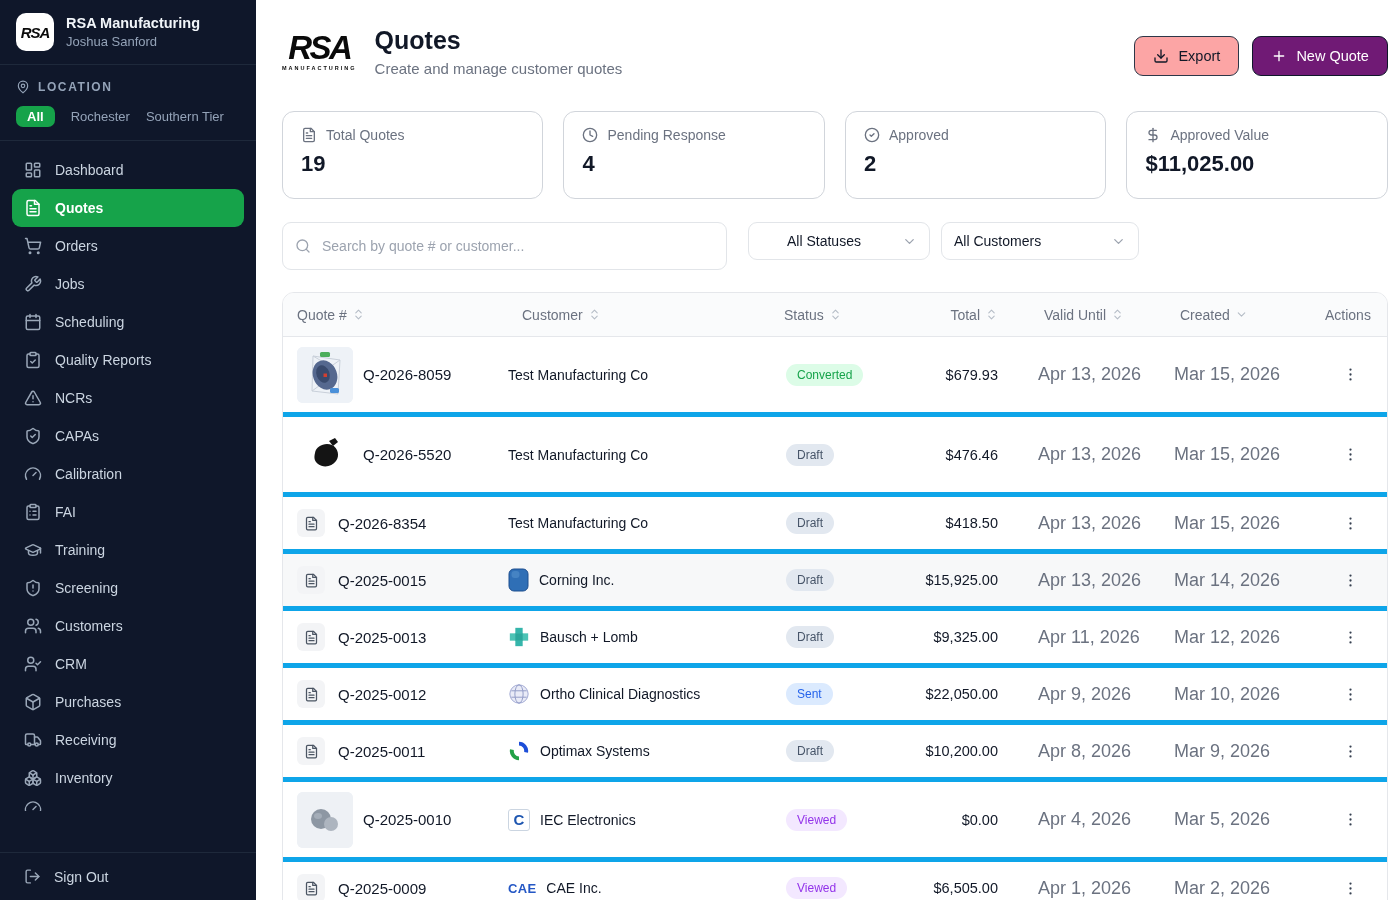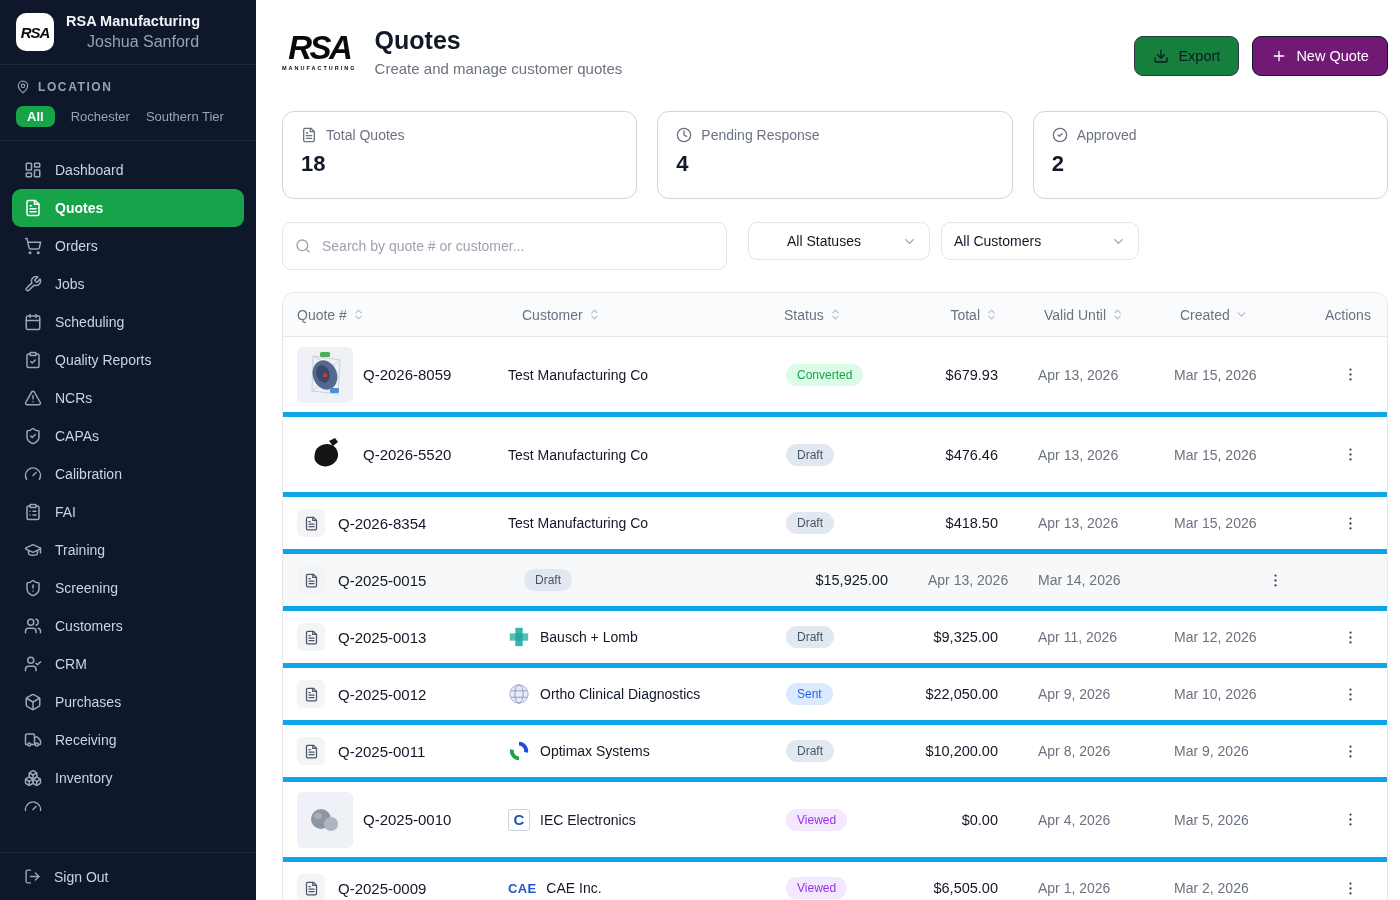--- a/index.html
+++ b/index.html
@@ -20,21 +20,21 @@
   .sb-header {
     display:flex; align-items:center; gap:12px;
     padding:13px 16px; border-bottom:1px solid #1e293b;
   }
   .sb-logo {
     width:38px; height:38px; background:#ffffff; border-radius:10px;
     display:flex; align-items:center; justify-content:center; flex-shrink:0;
   }
   .sb-logo span { color:#0a0a0a; font-weight:800; font-style:italic; font-size:15px; letter-spacing:-1px; }
   .sb-company { font-size:14.5px; font-weight:700; color:#f1f5f9; line-height:1.2; }
-  .sb-user { font-size:16px; color:#94a3b8; margin-top:2px;margin-left:21px; }
+  .sb-user { font-size:13px; color:#94a3b8; margin-top:2px; }
 
   .sb-location { padding:15px 16px 13px; border-bottom:1px solid #1e293b; }
   .loc-label {
     display:flex; align-items:center; gap:8px;
     color:#94a3b8; font-size:12px; font-weight:700; letter-spacing:1.6px;
   }
   .loc-label svg { width:14px; height:14px; }
   .loc-pills { display:flex; align-items:center; gap:16px; margin-top:12px; }
   .loc-pill { font-size:13px; color:#94a3b8; cursor:pointer; }
   .loc-pill.active {
@@ -72,21 +72,21 @@
   .main-logo .mfg { font-size:5.5px; font-weight:700; letter-spacing:2px; color:#0a0a0a; margin-top:2px; }
   .page-title { font-size:25px; font-weight:700; color:#111827; }
   .page-subtitle { font-size:15px; color:#6b7280; margin-top:5px; }
   .header-actions { display:flex; gap:13px; margin-top:10px; }
   .btn {
     display:inline-flex; align-items:center; gap:9px;
     height:40px; padding:0 18px; border-radius:9px;
     font-size:14.5px; cursor:pointer; font-family:inherit;
   }
   .btn svg { width:16px; height:16px; }
-  .btn-outline { background:#15803d; border:1px solid #2d3748; color:#111827; }
+  .btn-outline { background:#fca5a5; border:1px solid #2d3748; color:#111827; }
   .btn-green { background:#701a75; border:1px solid #0f172a; color:#fff; }
 
   .stats { display:flex; gap:20px; margin-top:34px; }
   .stat-card {
     flex:1; height:88px; border:1px solid #d1d5db; border-radius:12px;
     padding:15px 18px; background:#fff;
   }
   .stat-top { display:flex; align-items:center; gap:9px; color:#6b7280; font-size:14px; }
   .stat-top svg { width:16px; height:16px; color:#6b7280; }
   .stat-value { font-size:22px; font-weight:700; color:#111827; margin-top:8px; }
@@ -155,21 +155,21 @@
   .cae-text { color:#2457c5; font-weight:800; font-size:13px; letter-spacing:0.3px; }
 
   .c-status { padding-left:16px; }
   .badge { display:inline-block; font-size:12px; padding:4px 11px; border-radius:999px; }
   .badge.converted { background:#dcfce7; color:#16a34a; }
   .badge.draft     { background:#e2e8f0; color:#475569; }
   .badge.sent      { background:#dbeafe; color:#2563eb; }
   .badge.viewed    { background:#f3e8ff; color:#9333ea; }
 
   .c-total { text-align:right; padding-right:32px; font-size:14.5px; font-weight:500; color:#111827; }
-  .c-date { font-size:14px; color:#6b7280; padding-left:8px; }
+  .c-date { font-size:18px; color:#6b7280; padding-left:8px; }
   .c-actions { display:flex; justify-content:flex-end; padding-right:22px; }
   .dots-btn {
     width:28px; height:28px; border:none; background:transparent; cursor:pointer;
     display:flex; align-items:center; justify-content:center; color:#374151;
   }
   .dots-btn svg { width:17px; height:17px; }
 </style>
 </head>
 <body>
 
@@ -446,21 +446,21 @@
             <svg viewBox="0 0 24 24" fill="none" stroke="currentColor" stroke-width="2" stroke-linecap="round" stroke-linejoin="round">
               <path d="M15 2H6a2 2 0 0 0-2 2v16a2 2 0 0 0 2 2h12a2 2 0 0 0 2-2V7Z"></path>
               <path d="M14 2v5h6"></path>
               <path d="M16 13H8"></path>
               <path d="M16 17H8"></path>
               <path d="M10 9H8"></path>
             </svg>
           </span>
           <span>Total Quotes</span>
         </div>
-        <div class="stat-value">18</div>
+        <div class="stat-value">19</div>
       </div>
       <div class="stat-card">
         <div class="stat-top">
           <span>
             <svg viewBox="0 0 24 24" fill="none" stroke="currentColor" stroke-width="2" stroke-linecap="round" stroke-linejoin="round">
               <circle cx="12" cy="12" r="10"></circle>
               <path d="M12 6v6l4 2"></path>
             </svg>
           </span>
           <span>Pending Response</span>
@@ -471,20 +471,32 @@
         <div class="stat-top">
           <span>
             <svg viewBox="0 0 24 24" fill="none" stroke="currentColor" stroke-width="2" stroke-linecap="round" stroke-linejoin="round">
               <circle cx="12" cy="12" r="10"></circle>
               <path d="m9 12 2 2 4-4"></path>
             </svg>
           </span>
           <span>Approved</span>
         </div>
         <div class="stat-value">2</div>
+      </div>
+      <div class="stat-card">
+        <div class="stat-top">
+          <span>
+            <svg viewBox="0 0 24 24" fill="none" stroke="currentColor" stroke-width="2" stroke-linecap="round" stroke-linejoin="round">
+              <path d="M12 2v20"></path>
+              <path d="M17 5H9.5a3.5 3.5 0 0 0 0 7h5a3.5 3.5 0 0 1 0 7H6"></path>
+            </svg>
+          </span>
+          <span>Approved Value</span>
+        </div>
+        <div class="stat-value">$11,025.00</div>
       </div>
     </div>
 
   <div class="filters">
     <div class="search-box">
       <span id="search-icon">
           <svg viewBox="0 0 24 24" fill="none" stroke="currentColor" stroke-width="2" stroke-linecap="round" stroke-linejoin="round">
             <circle cx="11" cy="11" r="8"></circle>
             <path d="m21 21-4.3-4.3"></path>
           </svg>
@@ -670,20 +682,29 @@
               <svg viewBox="0 0 24 24" fill="none" stroke="currentColor" stroke-width="2" stroke-linecap="round" stroke-linejoin="round">
                 <path d="M15 2H6a2 2 0 0 0-2 2v16a2 2 0 0 0 2 2h12a2 2 0 0 0 2-2V7Z"></path>
                 <path d="M14 2v5h6"></path>
                 <path d="M16 13H8"></path>
                 <path d="M16 17H8"></path>
                 <path d="M10 9H8"></path>
               </svg>
             </div>
             <span>Q-2025-0015</span>
           </div>
+          <div class="c-customer">
+            <span class="logo-wrap">
+              <svg width="21" height="24" viewBox="0 0 21 24">
+                <rect x="1" y="1" width="19" height="22" rx="5" fill="#2f6fb6" stroke="#1d4e8f"></rect>
+                <rect x="3.5" y="3" width="8" height="7" rx="3" fill="#4f8cc9" opacity="0.7"></rect>
+              </svg>
+            </span>
+            <span>Corning Inc.</span>
+          </div>
           <div class="c-status"><span class="badge draft">Draft</span></div>
           <div class="c-total">$15,925.00</div>
           <div class="c-date">Apr 13, 2026</div>
           <div class="c-date">Mar 14, 2026</div>
           <div class="c-actions">
             <button class="dots-btn">
               <span>
                 <svg viewBox="0 0 24 24" fill="none" stroke="currentColor" stroke-width="2" stroke-linecap="round" stroke-linejoin="round">
                   <circle cx="12" cy="5" r="1.6" fill="currentColor" stroke="none"></circle>
                   <circle cx="12" cy="12" r="1.6" fill="currentColor" stroke="none"></circle>

